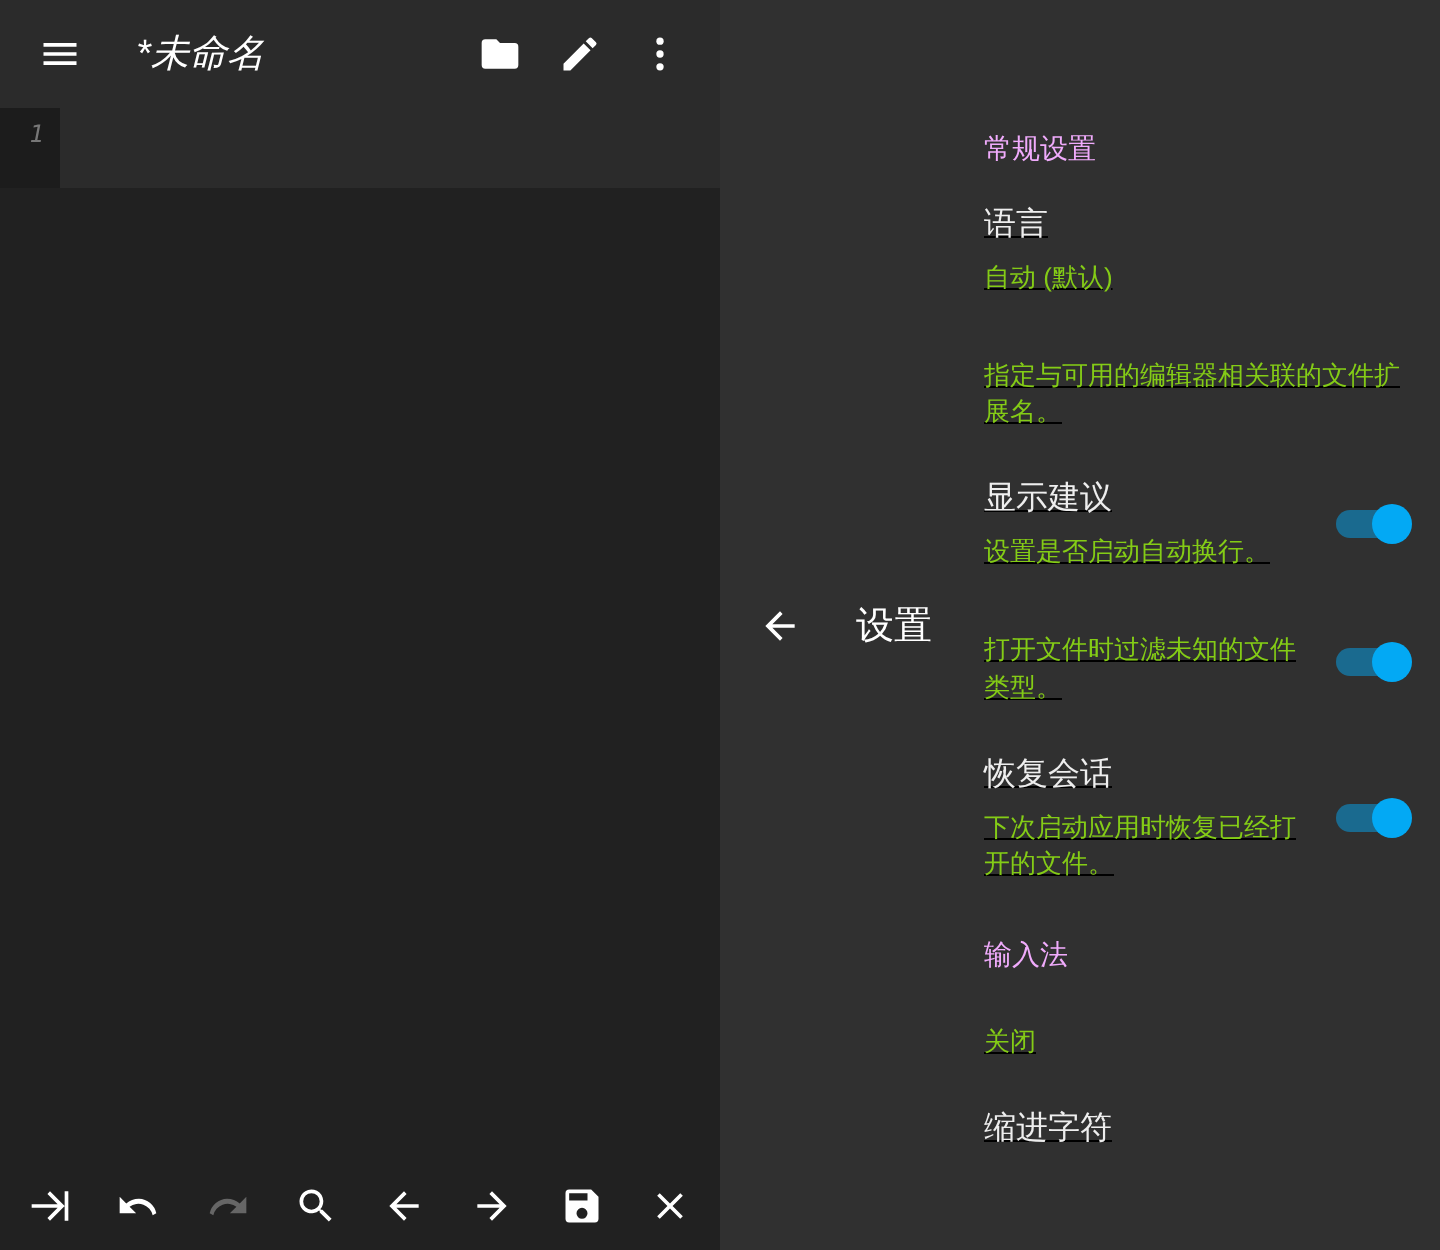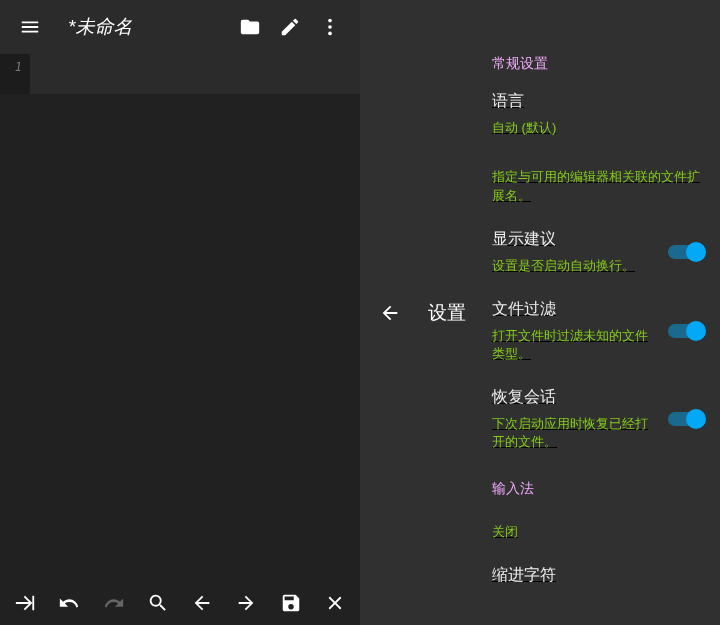--- a/index.html
+++ b/index.html
@@ -224,21 +224,20 @@
         <div class="setting-sub">设置是否启动自动换行。</div>
       </div>
       <div class="switch">
         <div class="switch-track"></div>
           <div class="switch-thumb"></div>
       </div>
     </div>
 
     <div class="setting-row">
       <div class="setting-text">
-        <div class="setting-title">文件过滤</div>
         <div class="setting-sub">打开文件时过滤未知的文件类型。</div>
       </div>
       <div class="switch">
         <div class="switch-track"></div>
           <div class="switch-thumb"></div>
       </div>
     </div>
 
     <div class="setting-row">
       <div class="setting-text">

